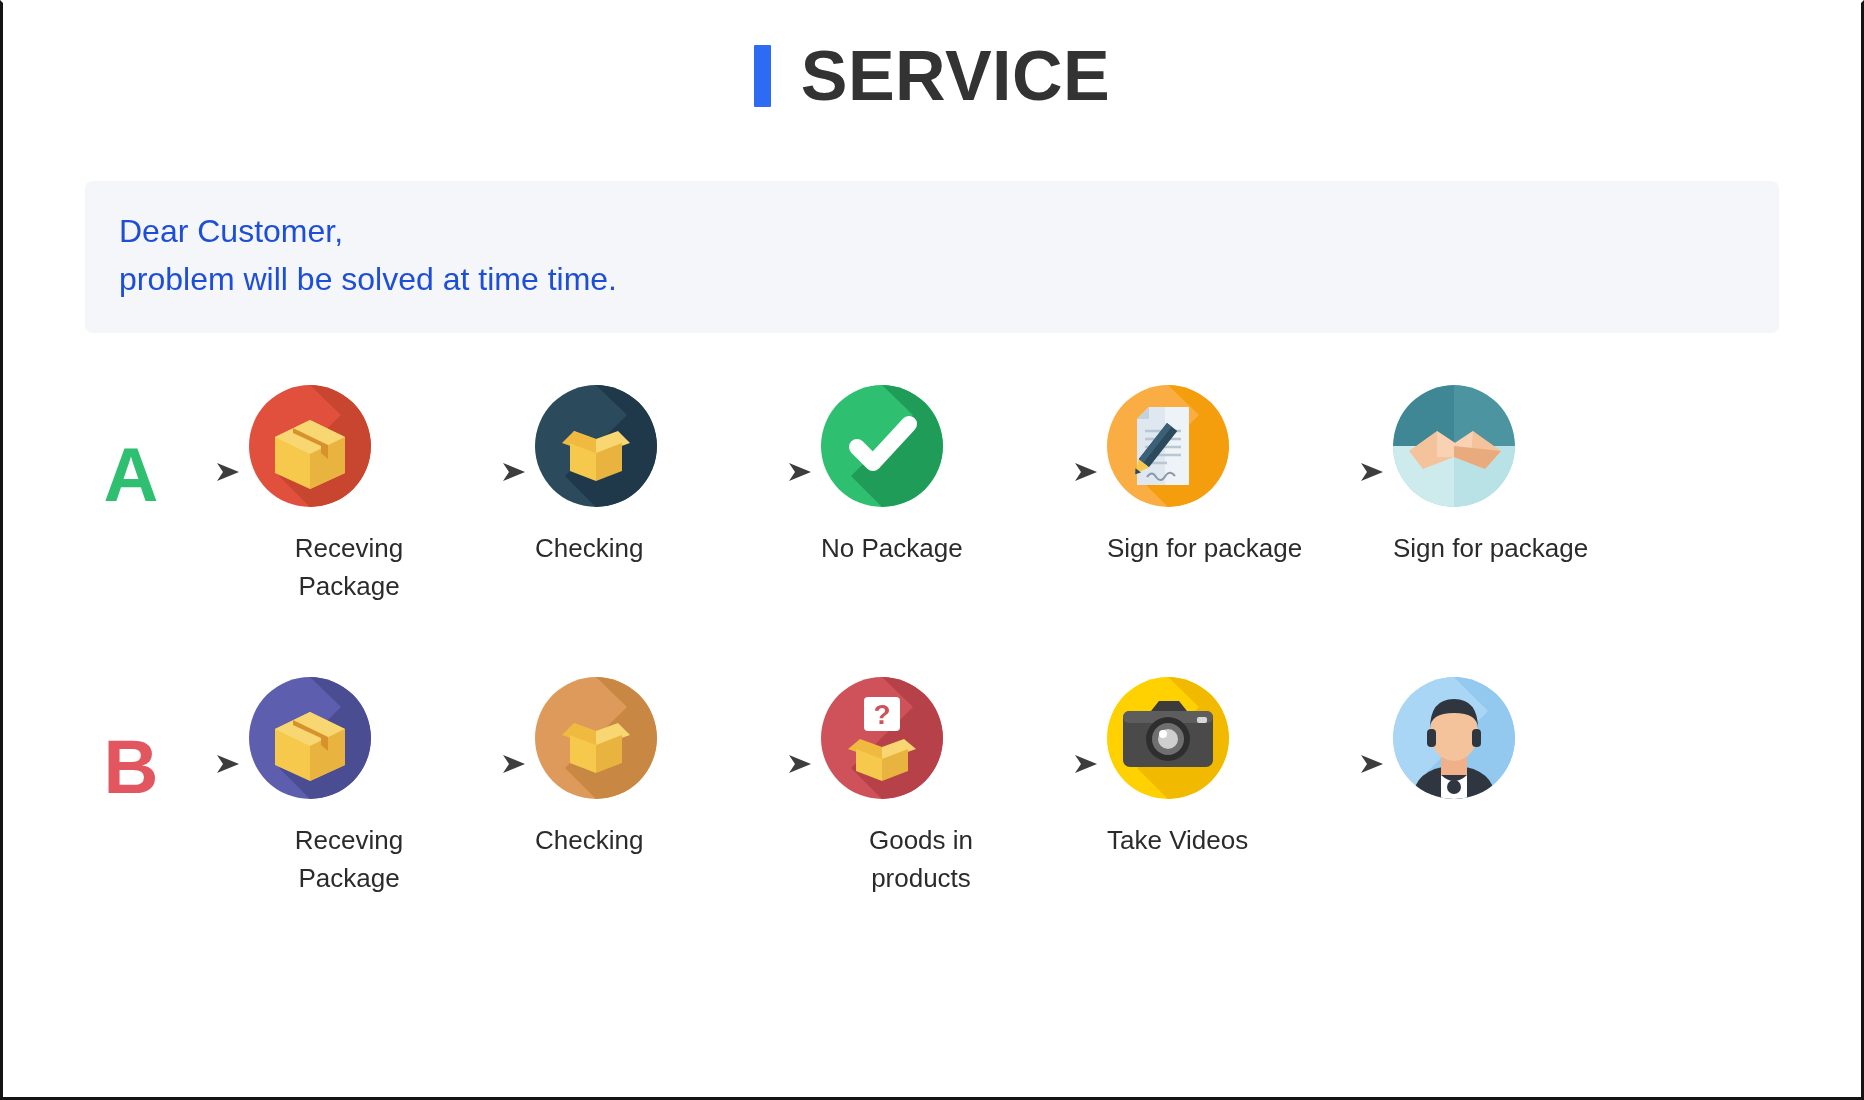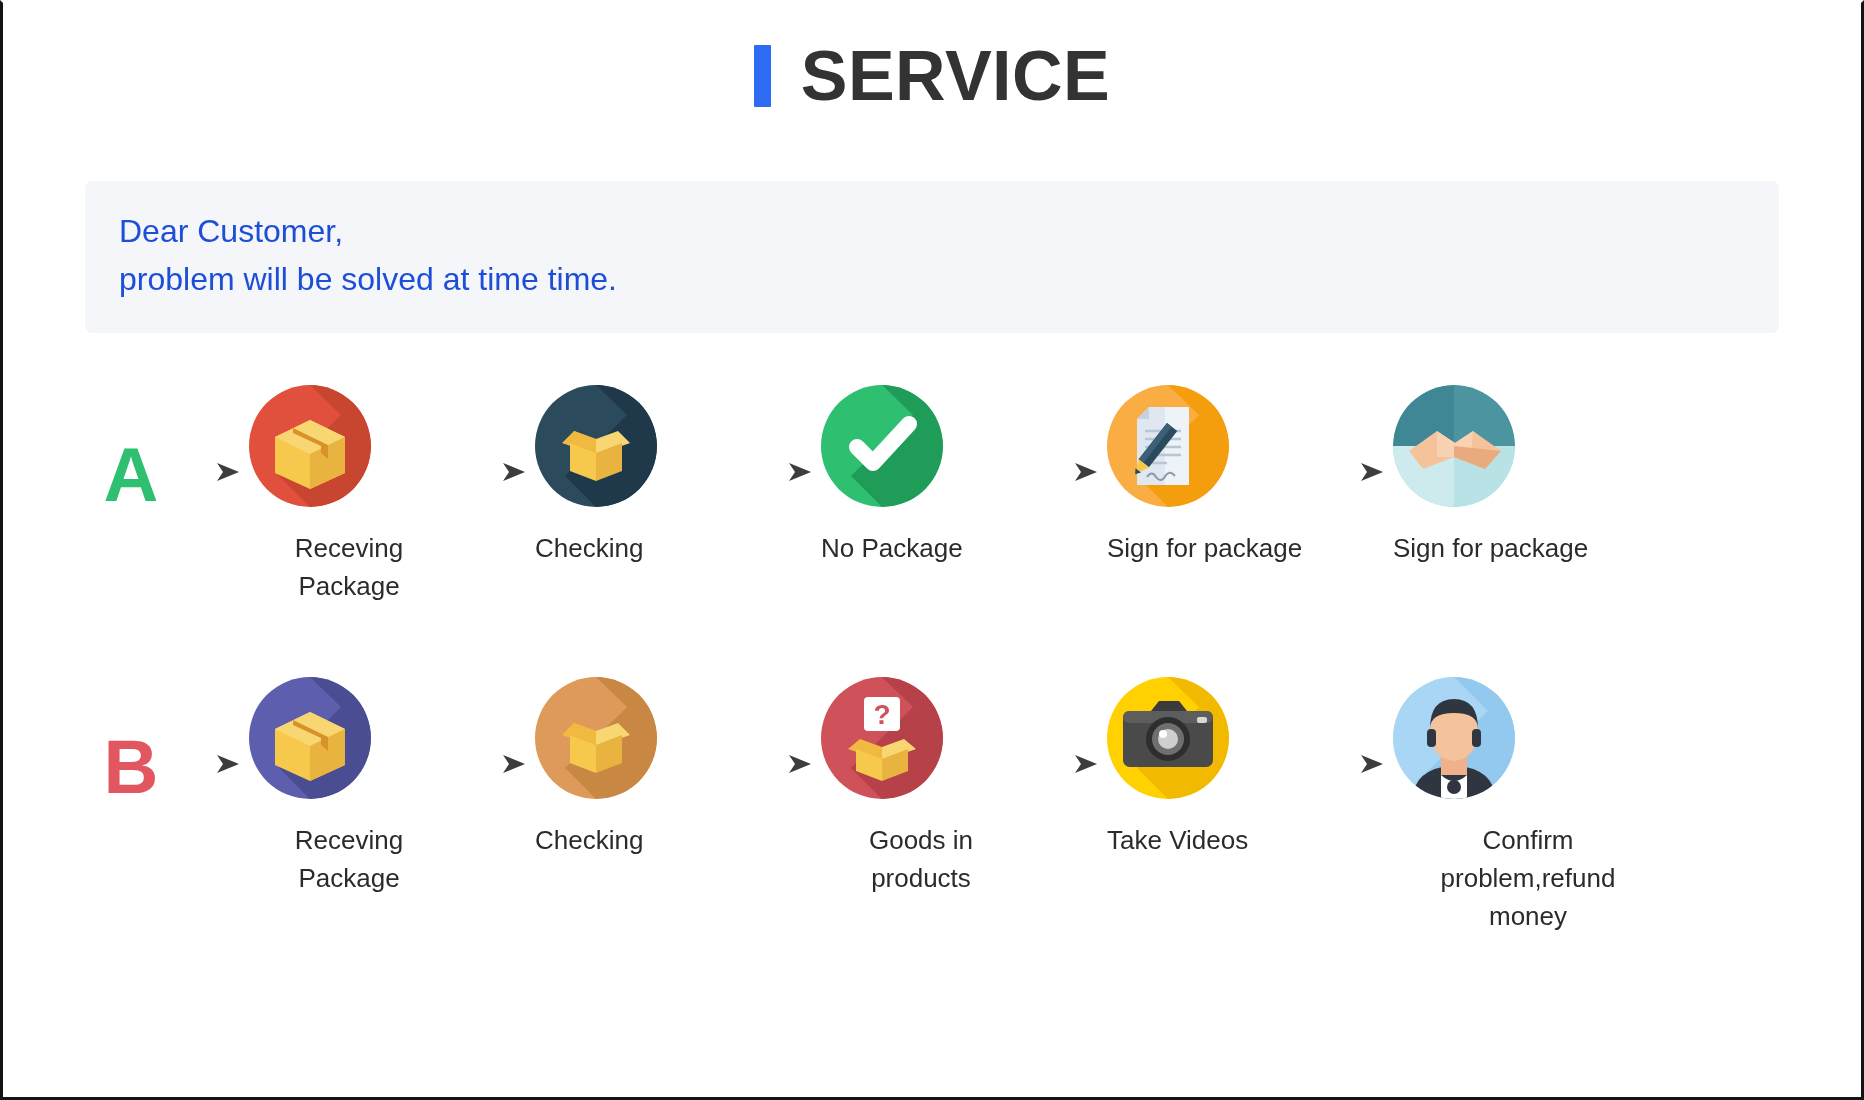--- a/index.html
+++ b/index.html
@@ -369,18 +369,16 @@
           <path d="M48 80 h26 v18 h-26 Z" fill="#f0b089"></path>
           <ellipse cx="61" cy="56" rx="24" ry="28" fill="#f5c39b"></ellipse>
           <path d="M37 52 q0 -30 24 -30 q24 0 24 30 q0 -16 -24 -16 q-24 0 -24 16 Z" fill="#2f3640"></path>
           <rect x="34" y="52" width="9" height="18" rx="4" fill="#2f3640"></rect>
           <rect x="79" y="52" width="9" height="18" rx="4" fill="#2f3640"></rect>
           <path d="M38 54 q23 18 46 0" stroke="#2f3640" stroke-width="4" fill="none" opacity="0"></path>
           <path d="M48 98 q13 12 26 0 l0 24 h-26 Z" fill="#ffffff"></path>
           <circle cx="61" cy="110" r="7" fill="#2f3640"></circle>
         </svg>
       </div>
-      <div class="step-label">Confirm problem,refund
-money</div>
     </div>
   </div>
 
 </div>
 
 </body></html>

